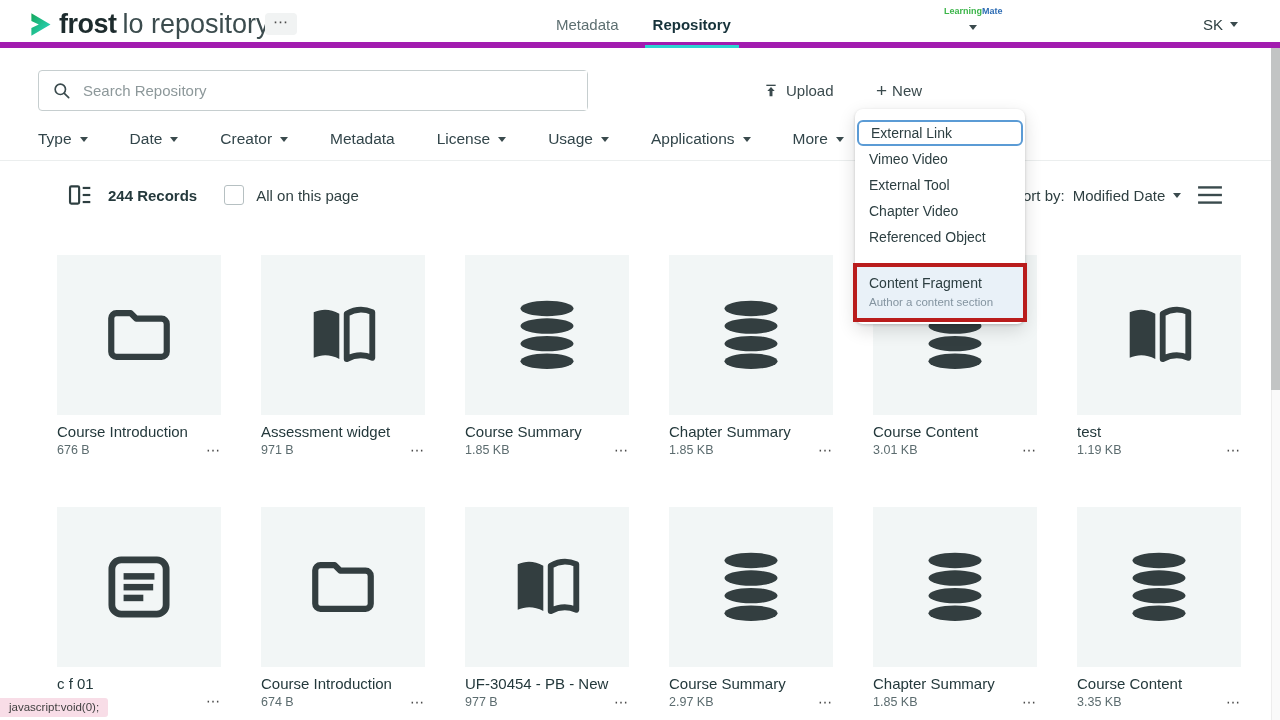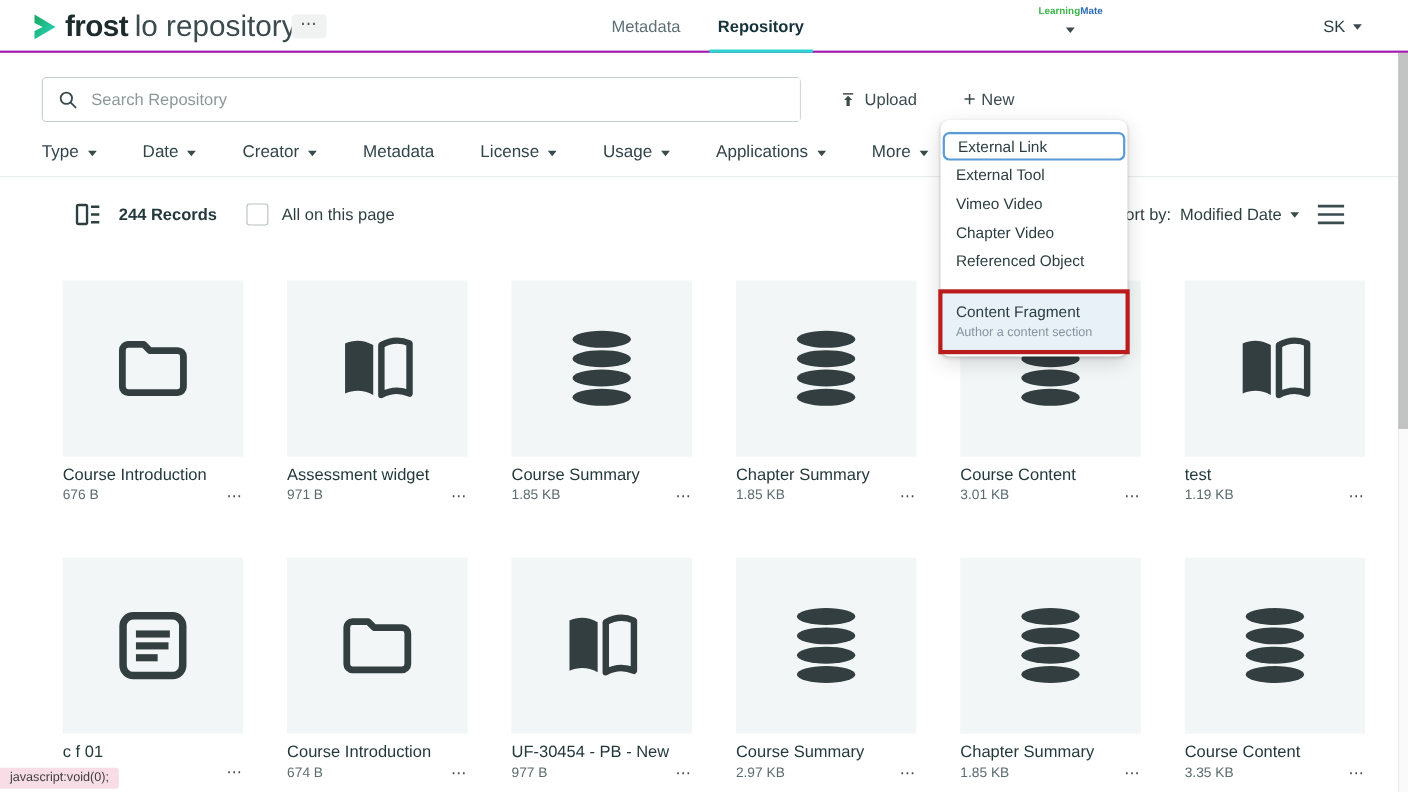--- a/index.html
+++ b/index.html
@@ -4,42 +4,42 @@
 <style>
   * { margin:0; padding:0; box-sizing:border-box; }
   html,body { width:1280px; height:720px; }
   body {
     font-family:"Liberation Sans", sans-serif;
     background:#fff; color:#24393c; position:relative; overflow:hidden;
   }
 
   
   .header { position:absolute; top:0; left:0; width:1280px; height:48px;
-            background:#fff; border-bottom:2px solid #a21caf; z-index:5; }
+            background:#fff; border-bottom:6px solid #a21caf; z-index:5; }
   .logo { position:absolute; left:28px; top:0; height:48px; display:flex; align-items:center; }
   .logo svg { width:27px; height:27px; margin-right:4px; }
   .logo-bold { font-size:27px; font-weight:700; color:#1d2b2d; letter-spacing:-0.5px; }
   .logo-light { font-size:27px; font-weight:300; color:#3c4c4e; margin-left:6px; }
   .more-btn { position:absolute; left:265px; top:13px; background:#f1f3f3; border-radius:4px;
               padding:1px 8px 5px; font-size:15px; color:#4a4a4a; letter-spacing:1px; line-height:16px; cursor:pointer; }
   .tabs { position:absolute; left:548px; top:0; height:48px; display:flex; gap:18px; }
   .tab { height:48px; display:flex; align-items:center; padding:0 8px; font-size:15px;
          color:#5d6f71; position:relative; cursor:pointer; }
   .tab.active { color:#16323a; font-weight:700; }
   .tab.active .tab-underline { position:absolute; left:0; right:0; bottom:0; height:3px; background:#2cd5d1; }
   .brand { position:absolute; left:944px; top:0; height:48px; display:flex; align-items:center; gap:7px; cursor:pointer;flex-direction:column; }
   .brand-green { font-size:9px; font-weight:700; color:#3cb54a; }
   .brand-blue  { font-size:9px; font-weight:700; color:#2e6db4; }
   .user { position:absolute; left:1203px; top:0; height:48px; display:flex; align-items:center; gap:7px;
           font-size:15px; color:#2e3f41; cursor:pointer; }
   .caret { width:0; height:0; border-left:4.5px solid transparent; border-right:4.5px solid transparent;
            border-top:5.5px solid #3a4a4d; display:inline-block; }
 
   
-  .search-box { position:absolute; left:38px; top:70px; width:690px; height:41px;
+  .search-box { position:absolute; left:38px; top:70px; width:550px; height:41px;
                 border:1px solid #c6cecf; border-radius:4px; display:flex; align-items:center;
                 padding-left:13px; gap:11px; background:#fff; }
   .search-box svg { width:20px; height:20px; color:#3a4a4d; }
   .search-box input { border:none; outline:none; flex:1; font-size:15px; height:100%;
                       font-family:"Liberation Sans", sans-serif; color:#24393c; }
   .search-box input::placeholder { color:#8d989a; }
   .upload-btn { position:absolute; left:763px; top:70px; height:41px; display:flex; align-items:center;
                 gap:7px; font-size:15px; color:#3a4a4d; cursor:pointer; }
   .upload-btn svg { width:16px; height:16px; }
   .new-btn { position:absolute; left:876px; top:70px; height:41px; display:flex; align-items:center;
@@ -415,22 +415,22 @@
     <div class="card-meta">
         <span class="card-size">3.35 KB</span>
         <span class="card-dots">⋯</span>
       </div>
   </div>
 
 </div>
 
 <div class="dropdown">
   <div class="menu-item focused">External Link</div>
+  <div class="menu-item">Vimeo Video</div>
   <div class="menu-item">External Tool</div>
-  <div class="menu-item">Vimeo Video</div>
   <div class="menu-item">Chapter Video</div>
   <div class="menu-item">Referenced Object</div>
   <div class="annotated">
     <div class="menu-highlight">
       <div class="menu-highlight-title">Content Fragment</div>
       <div class="menu-highlight-sub">Author a content section</div>
     </div>
   </div>
 </div>
 

